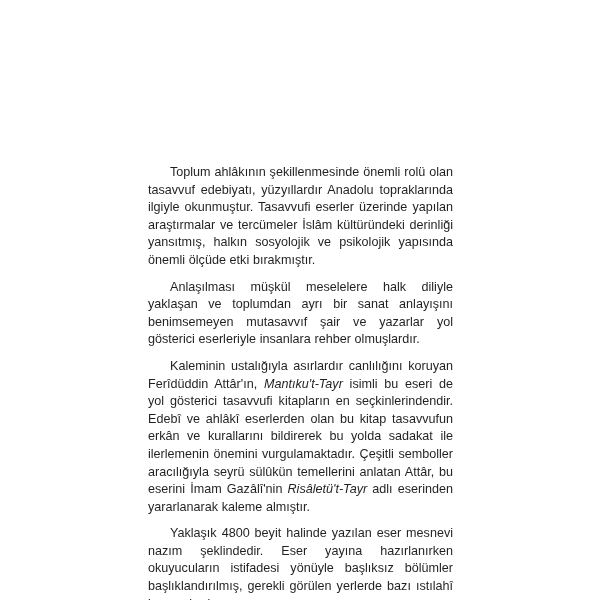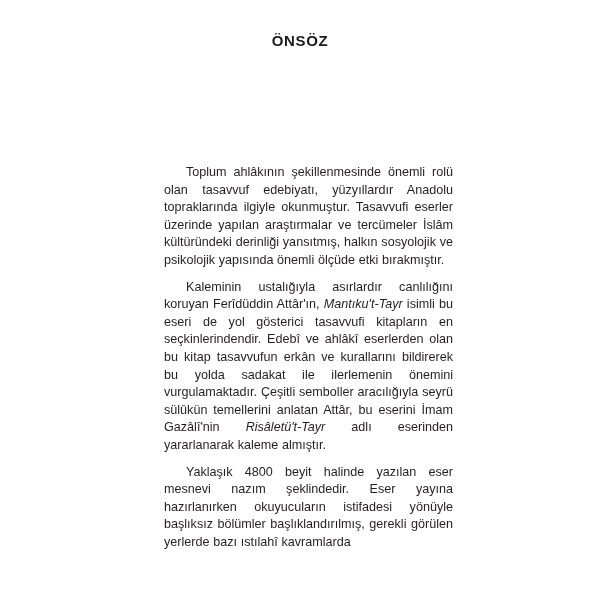--- a/index.html
+++ b/index.html
@@ -35,47 +35,47 @@
   }
 
   .body-block {
     position: absolute;
     top: 164px;
     left: 148px;
     width: 305px;
   }
 
   .para {
-    margin: 0 0 9px 16px;
+    margin: 0 0 9px 0;
     text-indent: 22px;
     text-align: justify;
     font-size: 12.6px;
     line-height: 17.6px;
     color: #231f20;
     word-spacing: 0.2px;
   }
 
   .para:last-child {
     margin-bottom: 0;
   }
 
   .para i {
   }
 </style>
 </head>
 <body>
 
 <div class="page">
 
-  <h1 class="page-title">ÖNSÖZ</h1>
 
   <div class="body-block">
 
     <p class="para">Toplum ahlâkının şekillenmesinde önemli rolü olan tasavvuf edebiyatı, yüzyıllardır Anadolu topraklarında ilgiyle okunmuştur. Tasavvufi eserler üzerinde yapılan araştırmalar ve tercümeler İslâm kültüründeki derinliği yansıtmış, halkın sosyolojik ve psikolojik yapısında önemli ölçüde etki bırakmıştır.</p>
 
+    <p class="para">Anlaşılması müşkül meselelere halk diliyle yaklaşan ve toplumdan ayrı bir sanat anlayışını benimsemeyen mutasavvıf şair ve yazarlar yol gösterici eserleriyle insanlara rehber olmuşlardır.</p>
 
     <p class="para">Kaleminin ustalığıyla asırlardır canlılığını koruyan Ferîdüddin Attâr'ın, <i>Mantıku't-Tayr</i> isimli bu eseri de yol gösterici tasavvufi kitapların en seçkinlerindendir. Edebî ve ahlâkî eserlerden olan bu kitap tasavvufun erkân ve kurallarını bildirerek bu yolda sadakat ile ilerlemenin önemini vurgulamaktadır. Çeşitli semboller aracılığıyla seyrü sülûkün temellerini anlatan Attâr, bu eserini İmam Gazâlî'nin <i>Risâletü't-Tayr</i> adlı eserinden yararlanarak kaleme almıştır.</p>
 
     <p class="para">Yaklaşık 4800 beyit halinde yazılan eser mesnevi nazım şeklindedir.  Eser yayına hazırlanırken okuyucuların istifadesi yönüyle başlıksız bölümler başlıklandırılmış, gerekli görülen yerlerde bazı ıstılahî kavramlarda</p>
 
   </div>
 
 </div>
 
 </body></html>

